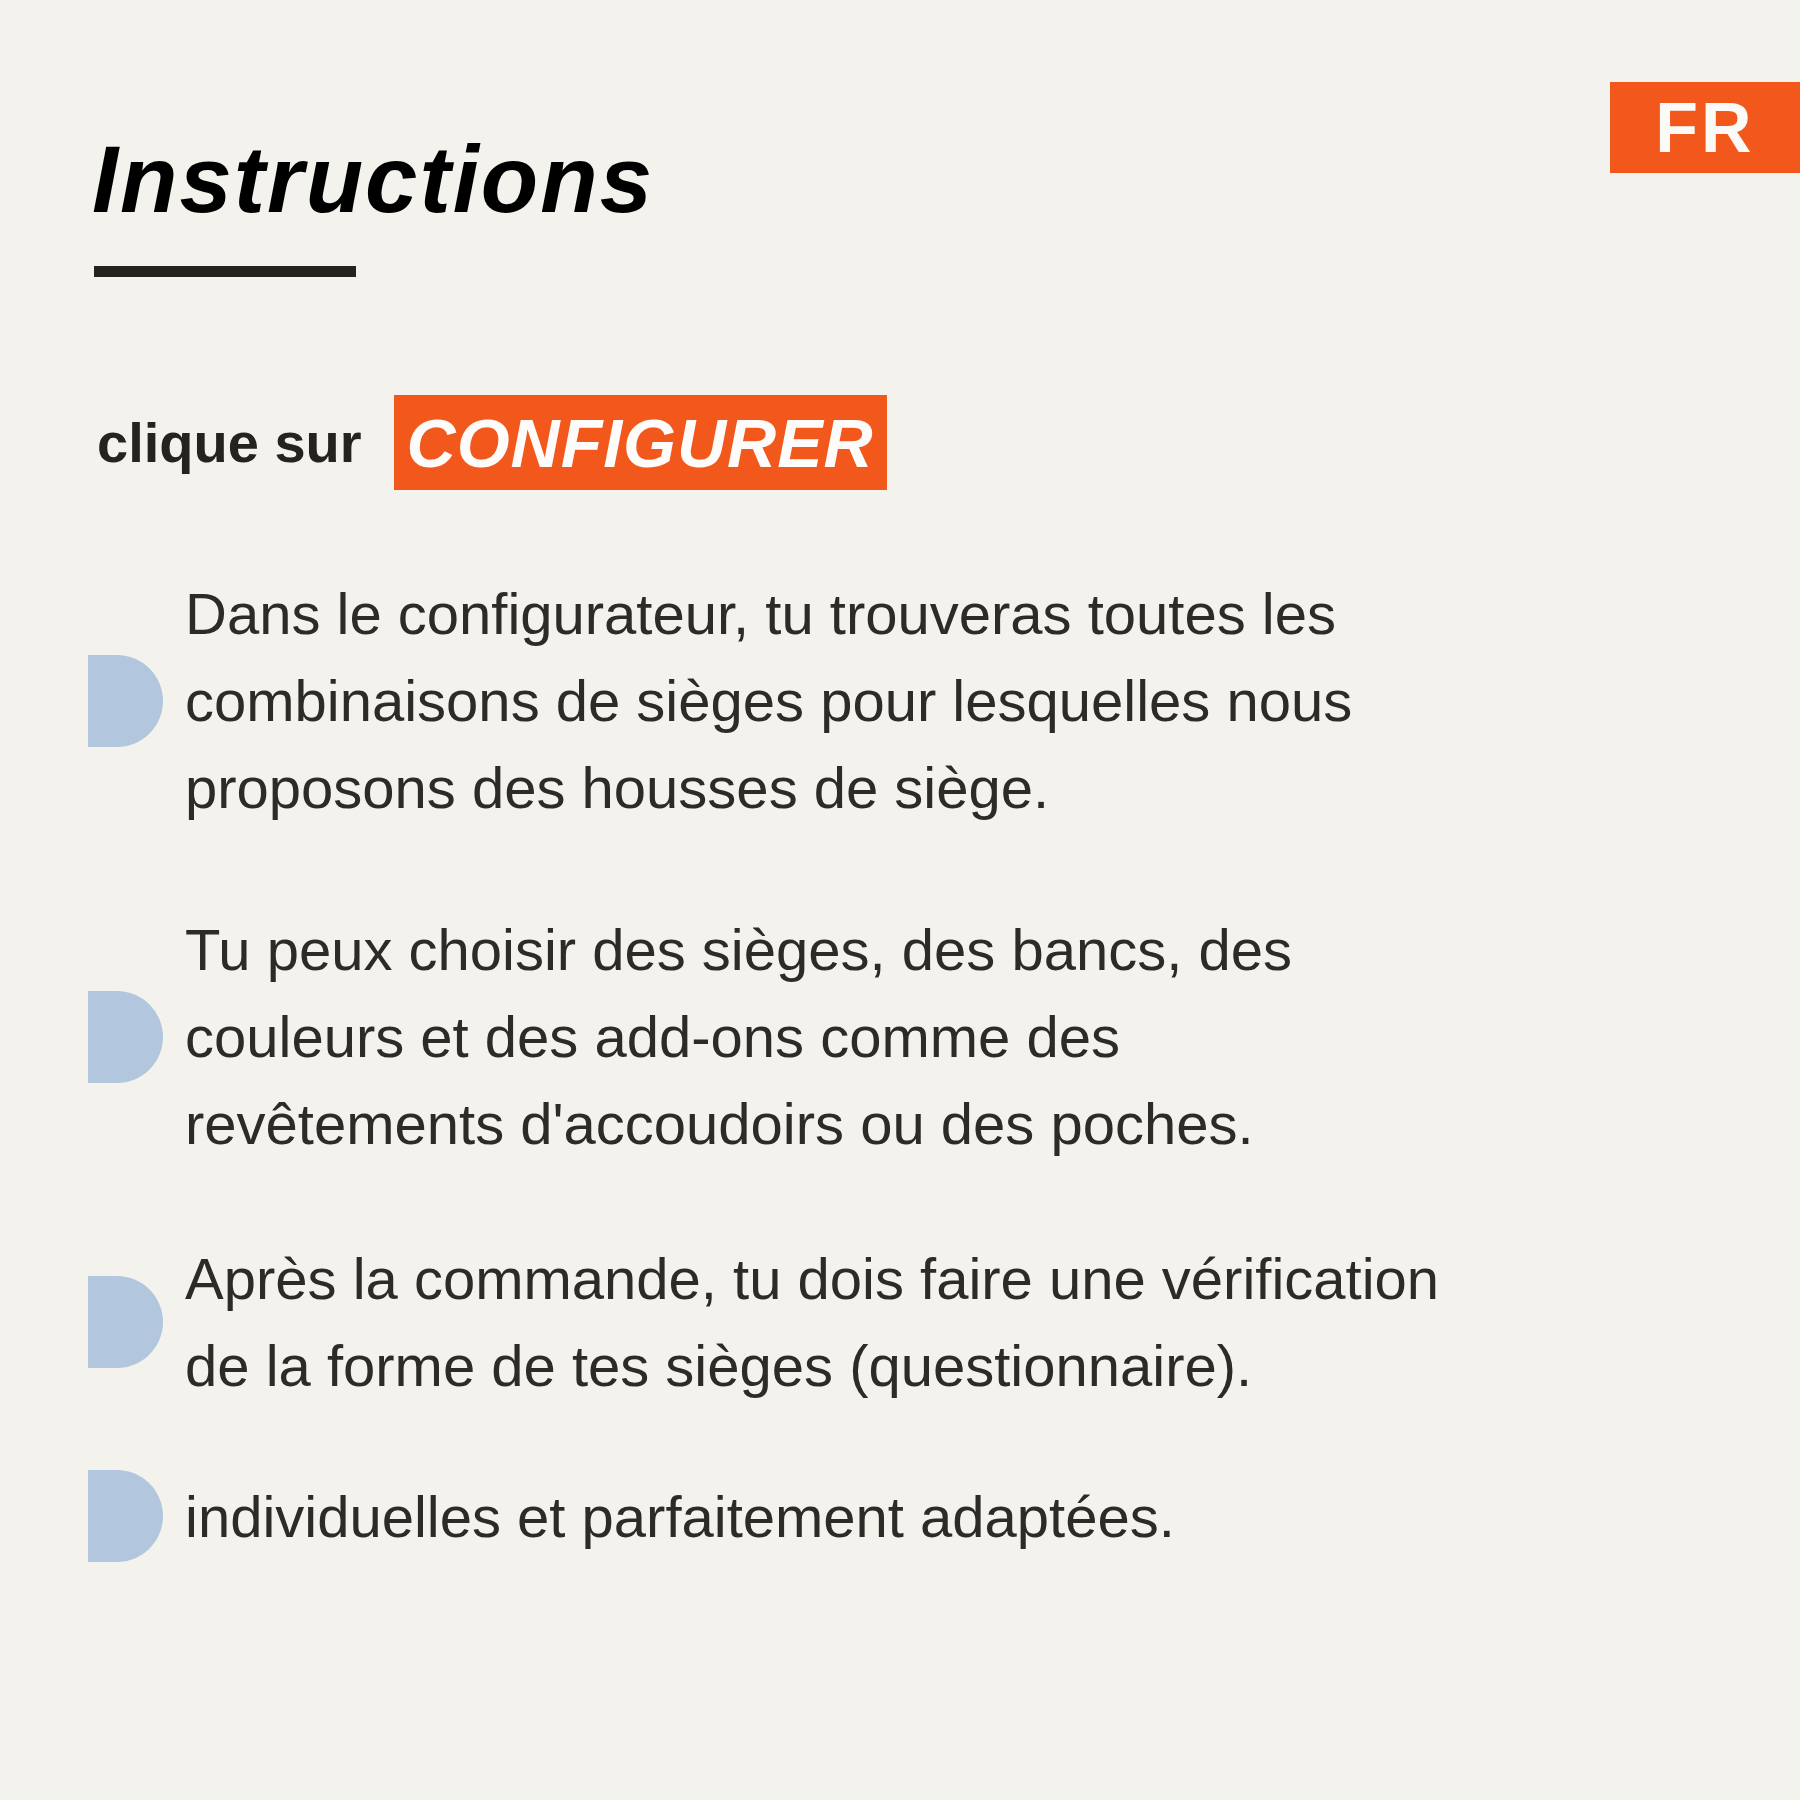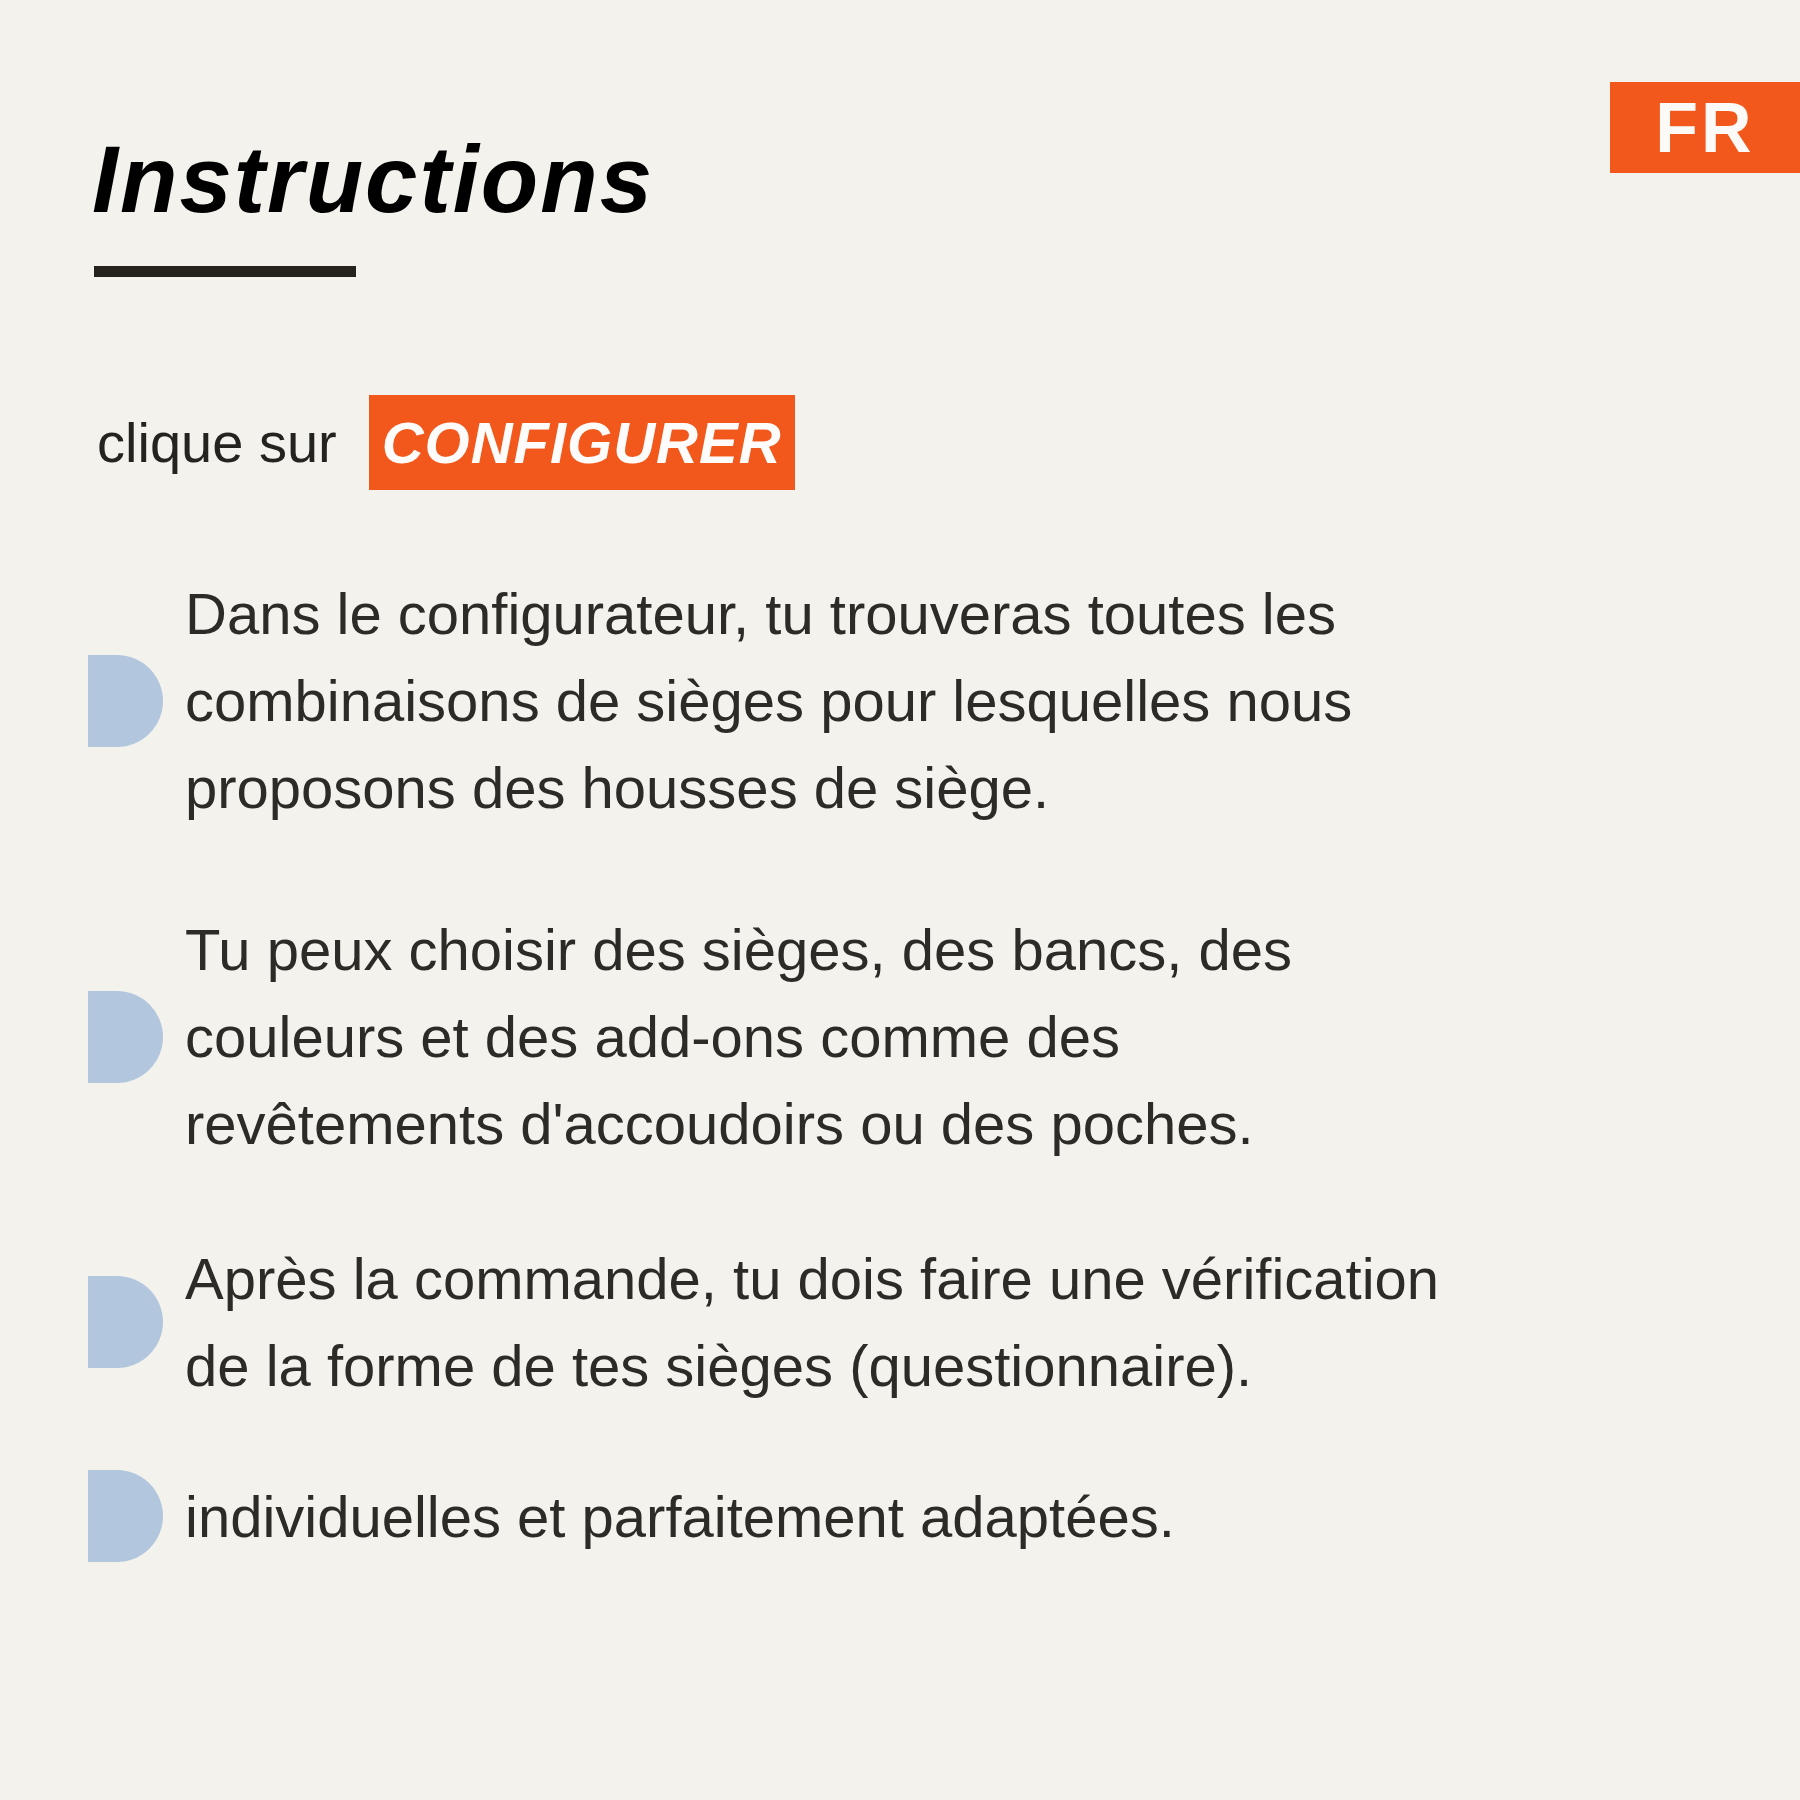--- a/index.html
+++ b/index.html
@@ -29,27 +29,27 @@
   .title-underline {
     position: absolute; left: 94px; top: 266px;
     width: 262px; height: 11px;
     background: #26231e;
   }
 
   .cta-row {
     position: absolute; left: 97px; top: 395px; height: 95px;
     display: flex; align-items: center; gap: 32px;
   }
-  .cta-prefix { font-size: 56px; color: #24231f; }
+  .cta-prefix { font-size: 56px; color: #24231f; font-weight: bold; }
   .cta-button {
     height: 95px; display: flex; align-items: center;
     padding: 0 13px;
     background: #f2581c; color: #fdfcfa;
     font-style: italic; font-weight: bold;
-    font-size: 58px; letter-spacing: 1px;
+    font-size: 68px; letter-spacing: 1px;
     cursor: pointer;
   }
 
   .bullet-row {
     position: absolute; left: 88px;
     display: flex; align-items: center;
   }
   .row-1 { top: 570px; }
   .row-2 { top: 906px; }
   .row-3 { top: 1235px; }

